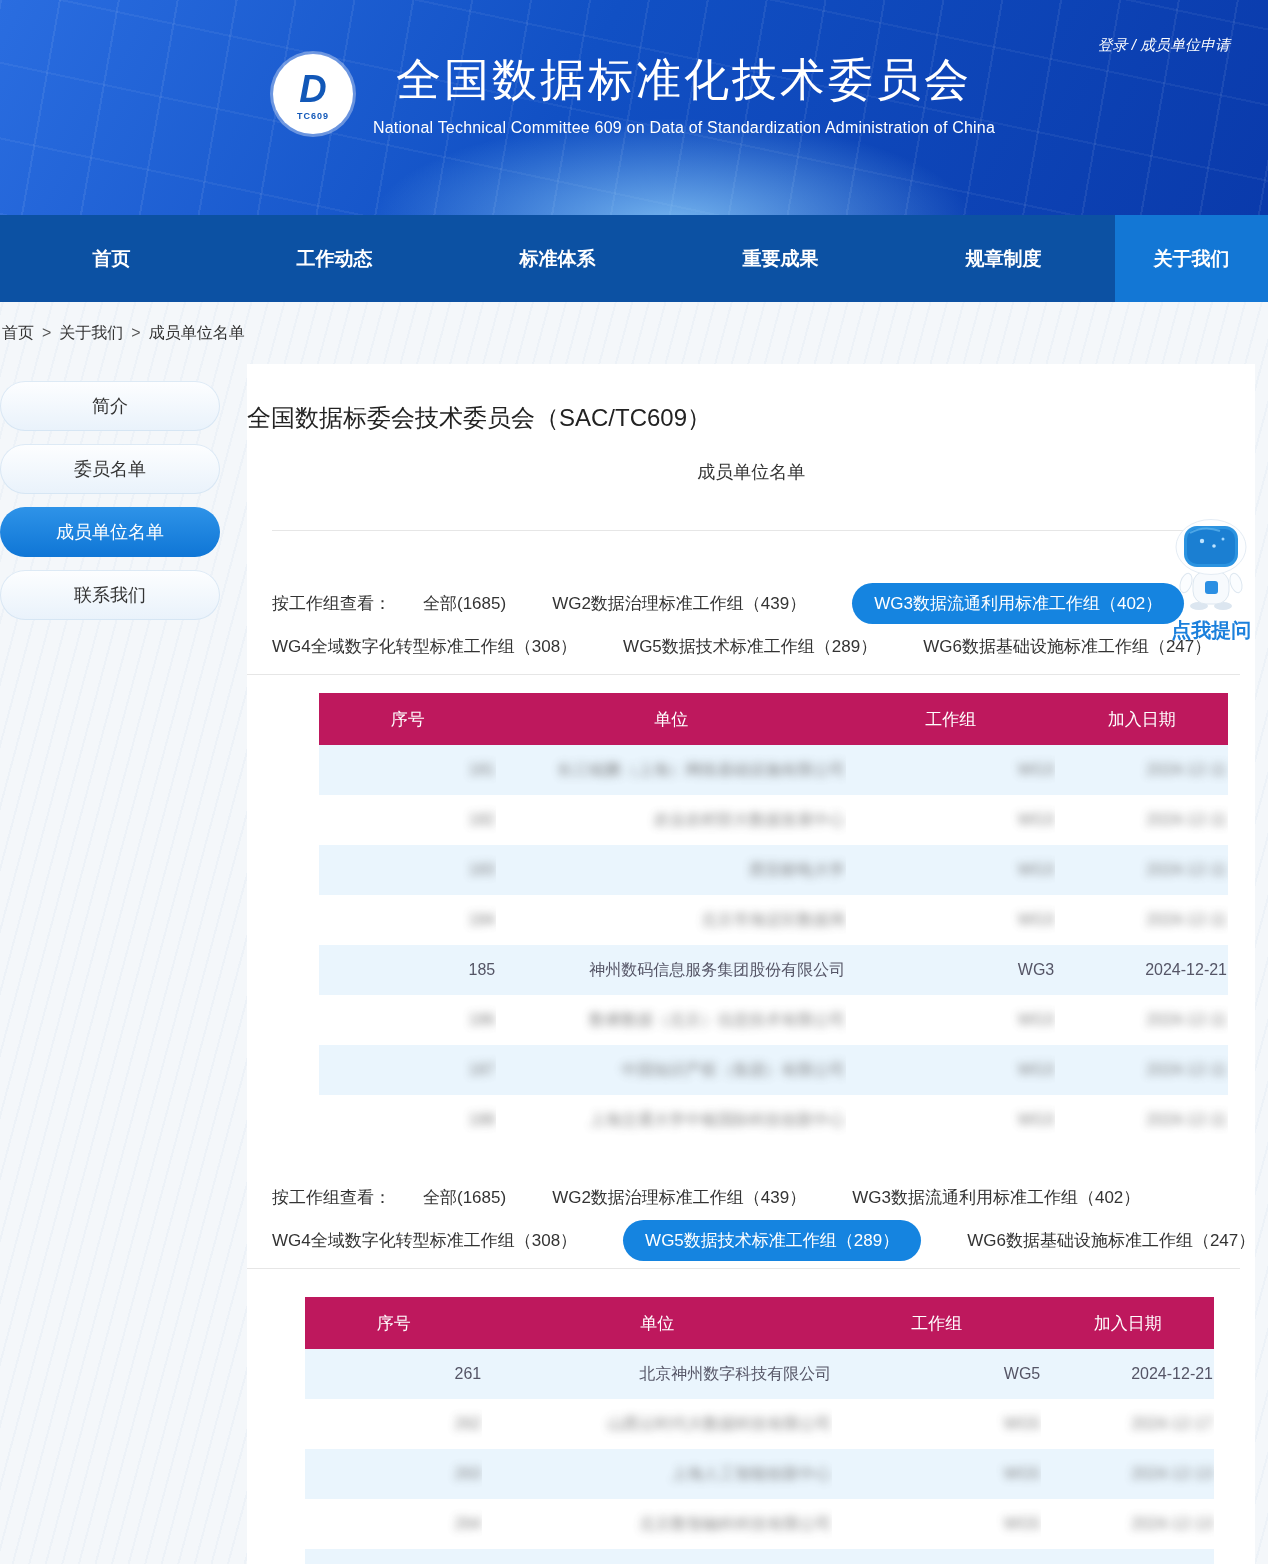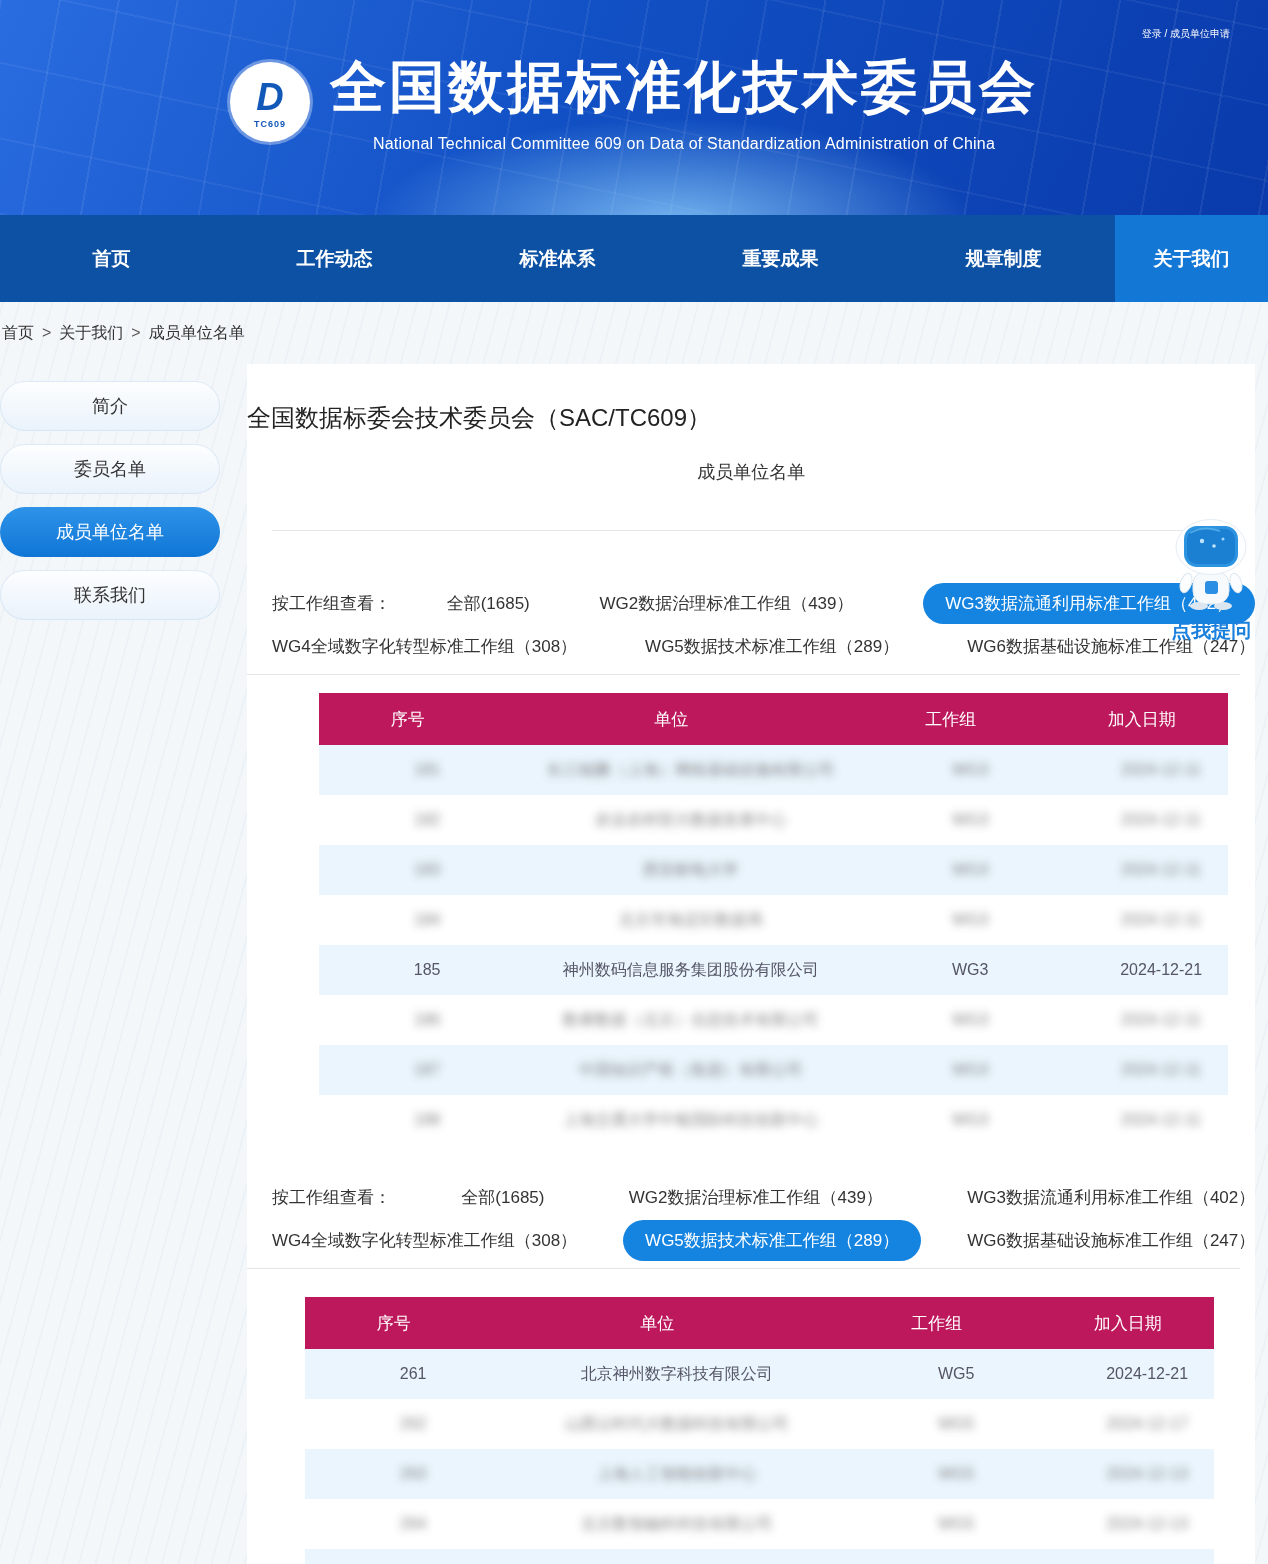--- a/index.html
+++ b/index.html
@@ -11,28 +11,28 @@
       #f4f7fa;
   }
   
   .banner { height:215px; position:relative; overflow:hidden;
     background:
       radial-gradient(ellipse 430px 150px at 53% 104%, rgba(150,215,255,0.75), rgba(150,215,255,0) 70%),
       repeating-linear-gradient(100deg, rgba(255,255,255,0.07) 0 2px, transparent 2px 58px),
       repeating-linear-gradient(12deg, rgba(255,255,255,0.05) 0 2px, transparent 2px 74px),
       linear-gradient(118deg,#2a6de0 0%,#1150c4 45%,#0a3aab 100%);
   }
-  .banner-login { position:absolute; top:27px; right:38px; color:#fff; font-size:10px; cursor:pointer; }
+  .banner-login { position:absolute; top:36px; right:38px; color:#fff; font-size:15px; cursor:pointer;font-style:italic; }
   .brand { display:flex; align-items:center; justify-content:center; gap:20px; padding-top:50px; }
   .logo-circle { width:80px; height:80px; border-radius:50%; background:#fff; position:relative;
     box-shadow:0 0 0 3px rgba(255,255,255,0.35); display:flex; align-items:center; justify-content:center; flex:none;}
   .logo-d { color:#1258b8; font-size:38px; font-weight:bold; font-style:italic; margin-top:-8px;}
   .logo-tc { position:absolute; bottom:13px; left:0; width:100%; text-align:center; font-size:9px; color:#1258b8; font-weight:bold; letter-spacing:1px;}
   .brand-text { text-align:center; color:#fff; }
-  .brand-title { font-size:56px; font-weight:bold; letter-spacing:3px; }
+  .brand-title { font-size:45px; font-weight:normal; letter-spacing:3px; }
   .brand-subtitle { font-size:16px; margin-top:9px; letter-spacing:0.2px; }
   
   .nav { height:87px; background:#0C51A3; display:flex; }
   .nav-item { flex:1; display:flex; align-items:center; justify-content:center;
     color:#fff; font-size:19px; font-weight:bold; cursor:pointer; }
   .nav-item.active { flex:0 0 153px; background:#1377D5; }
   
   .breadcrumb { height:62px; display:flex; align-items:center; font-size:16px; color:#333; padding-left:2px; gap:8px;}
   .breadcrumb .crumb { cursor:pointer; }
   .breadcrumb .sep { color:#555; }
@@ -45,31 +45,31 @@
     display:flex; align-items:center; justify-content:center;
     font-size:18px; color:#333; cursor:pointer; }
   .side-item.active { background:linear-gradient(180deg,#2e93e8,#0f76d6); color:#fff; box-shadow:none; }
   .main-card { flex:1; background:#fff; margin:0 13px 0 25px; min-height:1199px; position:relative; padding-top:38px; }
   .page-title { text-align:left; font-size:24px; color:#222; }
   .page-subtitle { text-align:center; font-size:18px; color:#333; margin-top:26px; }
   .divider { height:1px; background:#e6e6e6; margin:46px 20px 0 25px; }
   
   .filter-group { margin:52px 0 0 25px; font-size:17px; color:#333; }
   .filter-group.second { margin-top:32px; }
-  .filter-row { display:flex; align-items:center; column-gap:46px; height:40px; margin-bottom:3px;justify-content:space-between; }
+  .filter-row { display:flex; align-items:center; column-gap:46px; height:40px; margin-bottom:3px; }
   .filter-label { margin-right:-14px; }
   .filter-item { cursor:pointer; white-space:nowrap; }
   .filter-item.active { background:#1584E0; color:#fff; padding:9px 22px; border-radius:22px; }
   .section-divider { height:1px; background:#e6e6e6; margin:8px 15px 0 0; }
   
   table.tbl { border-collapse:collapse; font-size:16px; color:#556; table-layout:fixed; }
   .tbl1 { width:909px; margin:18px 0 0 72px; }
   .tbl2 { width:909px; margin:28px 0 0 58px; }
   .tbl th { background:#be185d; color:#fff; font-weight:normal; height:50px; font-size:17px; }
-  .tbl td { height:48px; text-align:center; overflow:hidden; white-space:nowrap;padding-left:40px; }
+  .tbl td { height:48px; text-align:right; overflow:hidden; white-space:nowrap;padding-left:40px; }
   .tbl tbody tr:nth-child(odd) td { background:#EAF5FD; }
   .tbl col.c1{width:19.5%} .tbl col.c2{width:38.5%} .tbl col.c3{width:23%} .tbl col.c4{width:19%}
   tr.blurred span { filter:blur(4px); opacity:0.8; color:#666; }
   
   .assistant { position:absolute; top:155px; right:-4px; width:96px; text-align:center; cursor:pointer;font-weight:bold; }
   .assistant-label { color:#1b80dc; font-size:20px; margin-top:2px; }
 </style>
 </head>
 <body>
 

